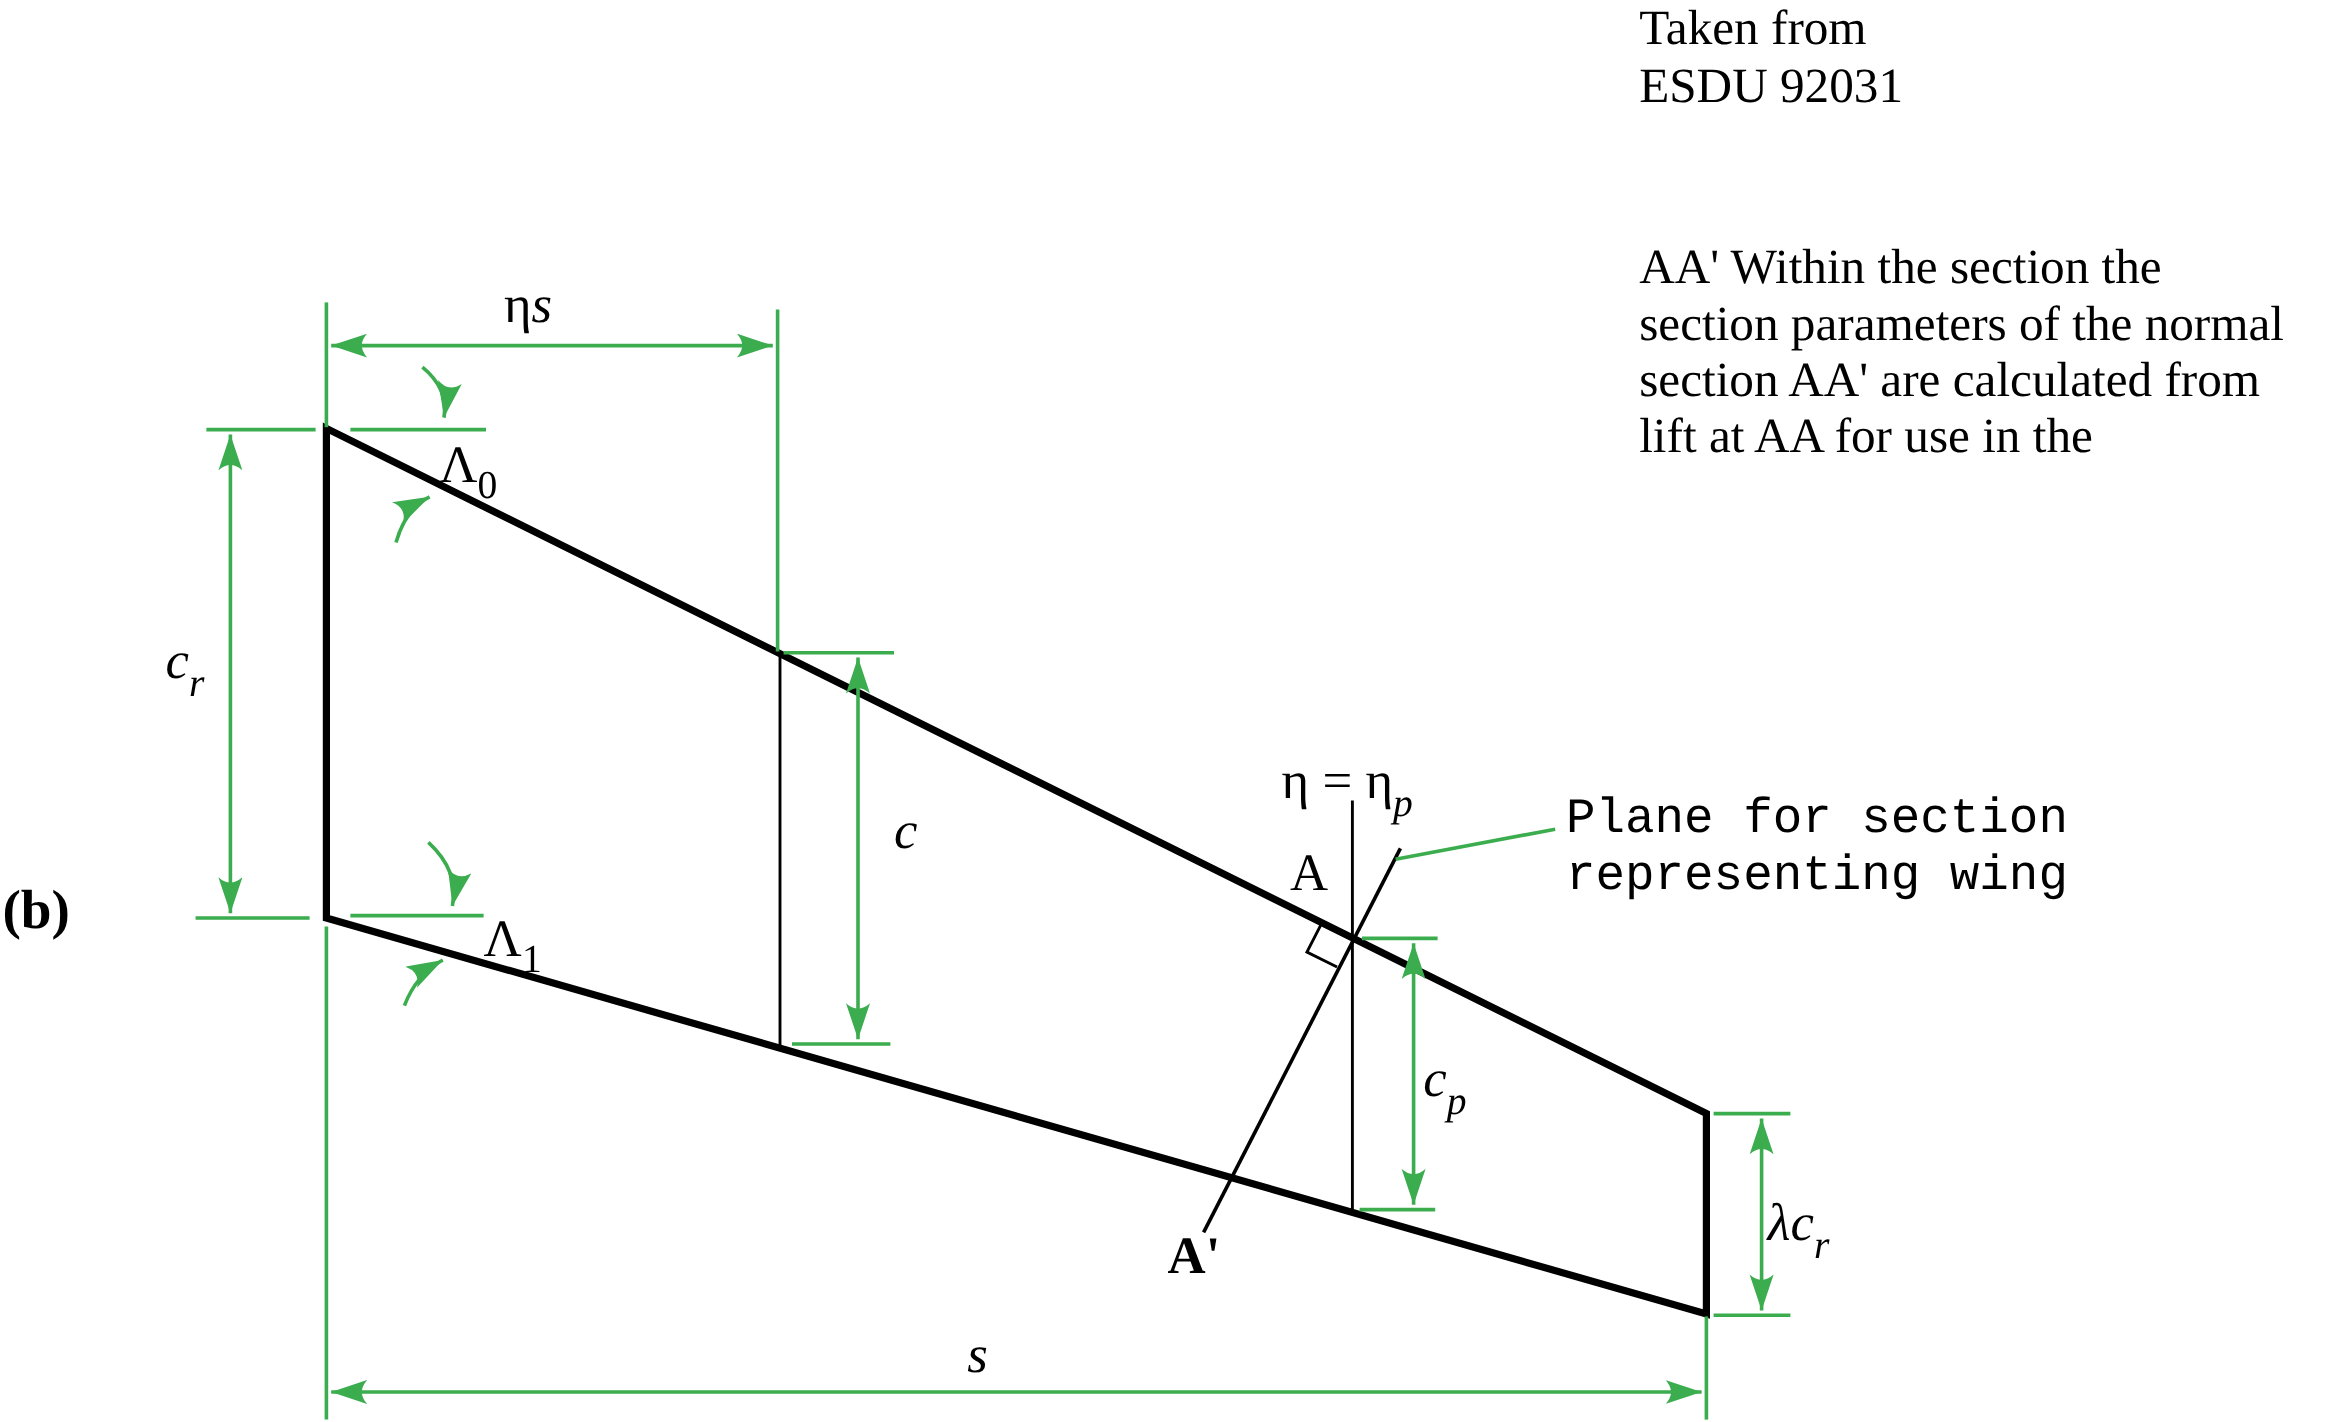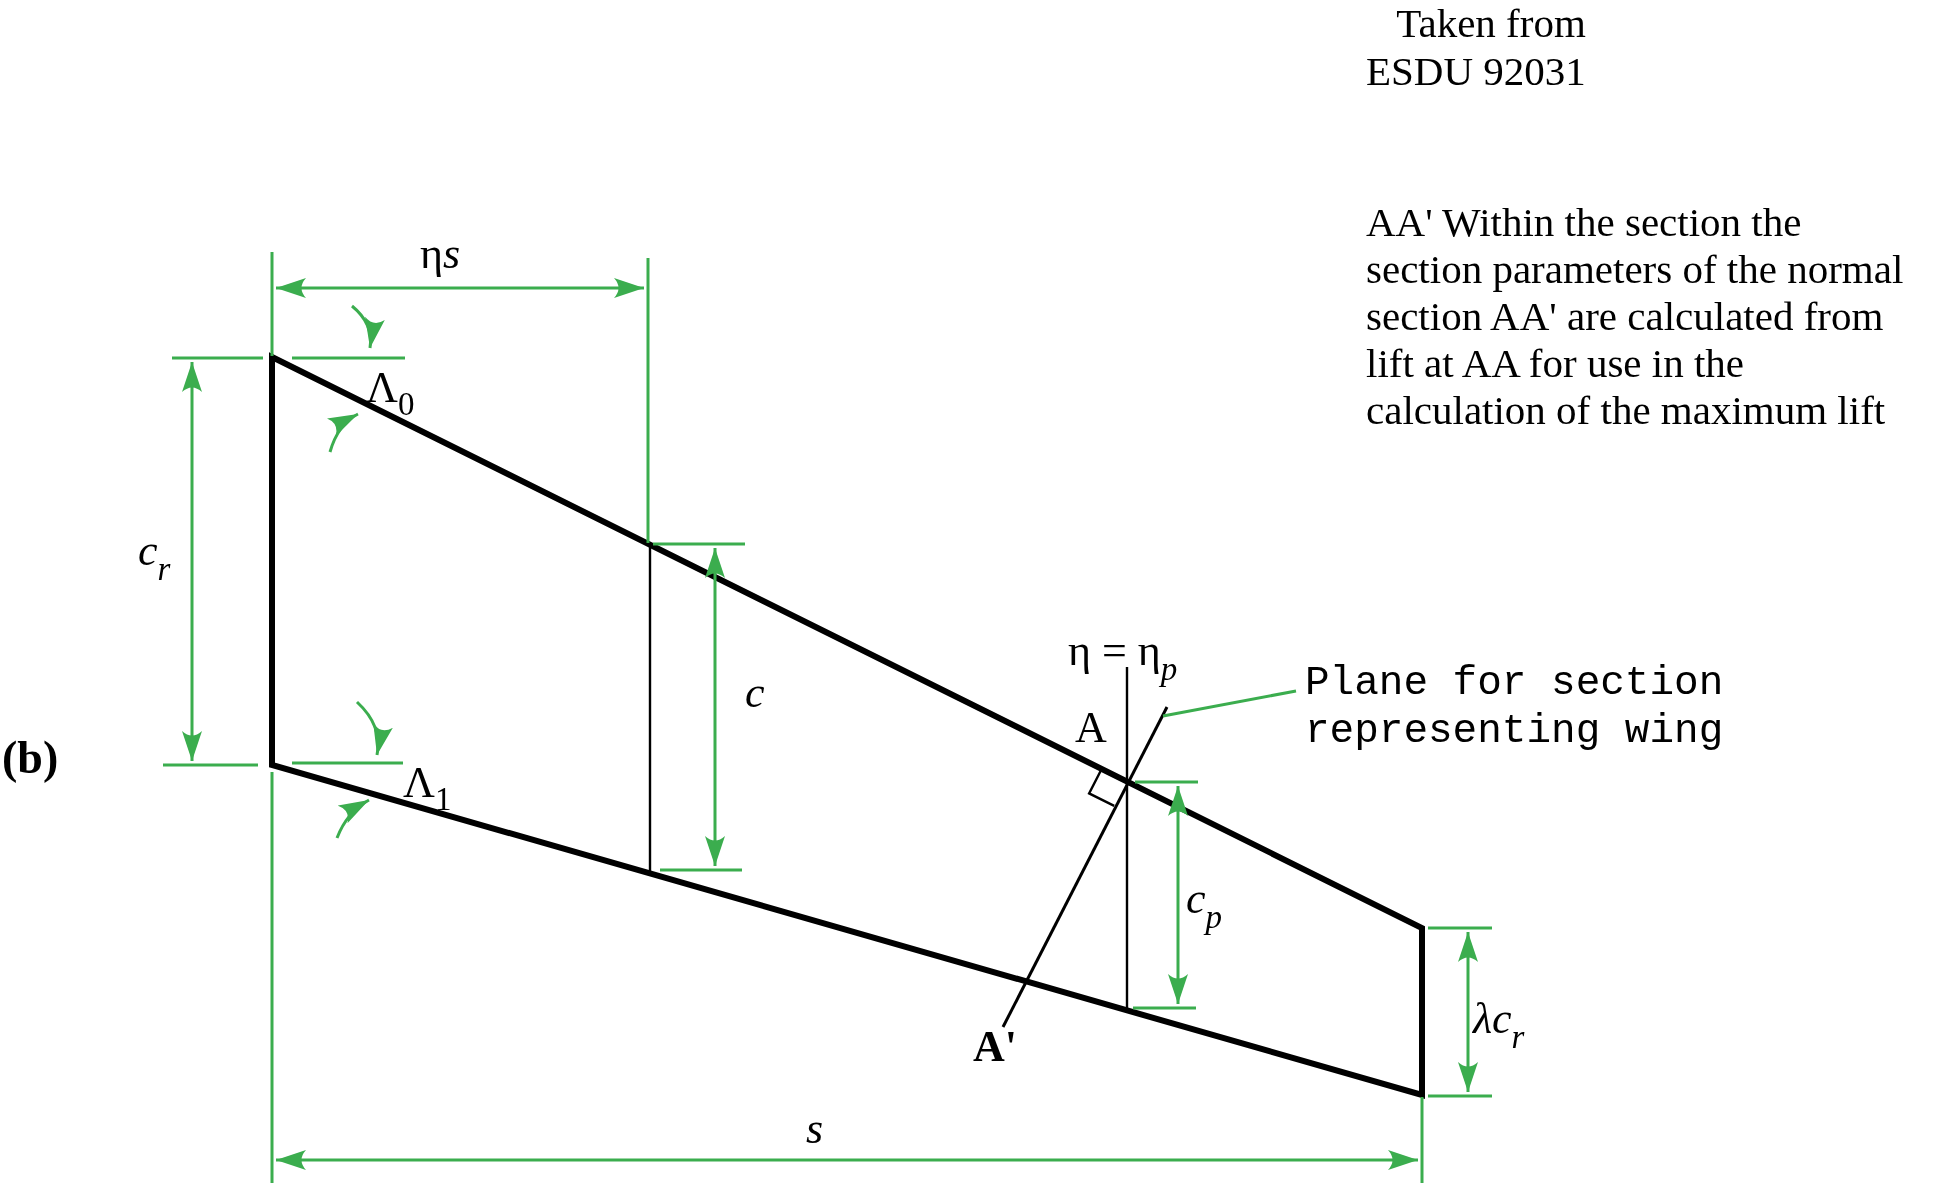--- a/index.html
+++ b/index.html
@@ -14,21 +14,21 @@
   .outline{fill:none;stroke:var(--ink);stroke-width:6;stroke-linejoin:miter;}
   .thin{fill:none;stroke:var(--ink);stroke-width:2.4;}
   .thin2{fill:none;stroke:var(--ink);stroke-width:3;}
   .g{fill:none;stroke:var(--annotation);stroke-width:3;}
   .dlabel{font-size:44px;fill:var(--ink);font-family:"Liberation Serif","DejaVu Serif",serif;}
   .dlabel .it{font-style:italic;}
   .dlabel .sub{font-size:33px;}
   .bold{font-weight:bold;}
   .panel-label{font-size:46px;font-weight:bold;}
   .note{position:absolute;font-size:41px;line-height:47px;white-space:nowrap;}
-  .note--source{left:1366px;top:-1px;line-height:48px;text-align:right;}
+  .note--source{left:1366px;top:-1px;line-height:48px;}
   .note--aa{left:1366px;top:199px;}
   .note--plane{left:1305px;top:659px;line-height:48px;font-family:Liberation Mono, monospace;}
 </style>
 </head>
 <body>
 
 <div id="fig">
 
   <svg width="1959" height="1185" viewBox="0 0 1959 1185">
     <defs>
@@ -109,21 +109,20 @@
   <div class="note note--source">
     <div>Taken from</div>
     <div>ESDU 92031</div>
   </div>
 
   <div class="note note--aa">
     <div>AA' Within the section the</div>
     <div>section parameters of the normal</div>
     <div>section AA' are calculated from</div>
     <div>lift at AA for use in the</div>
-    <div>calculation of the maximum lift</div>
   </div>
 
   <div class="note note--plane">
     <div>Plane for section</div>
     <div>representing wing</div>
   </div>
 
 </div>
 
 </body></html>

